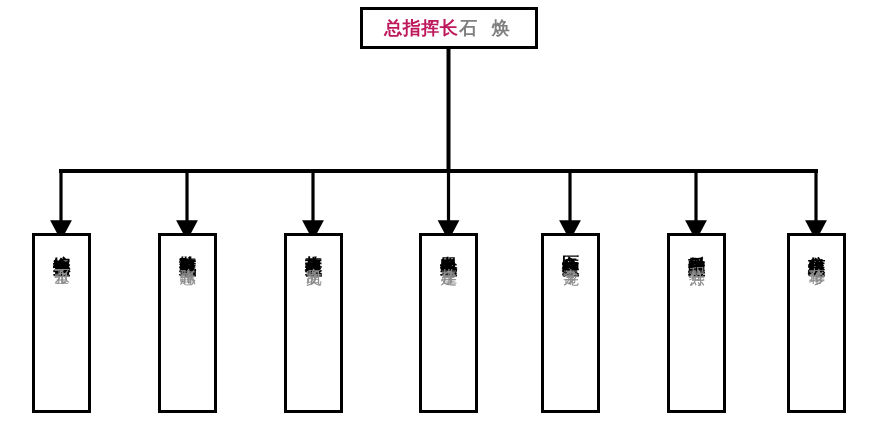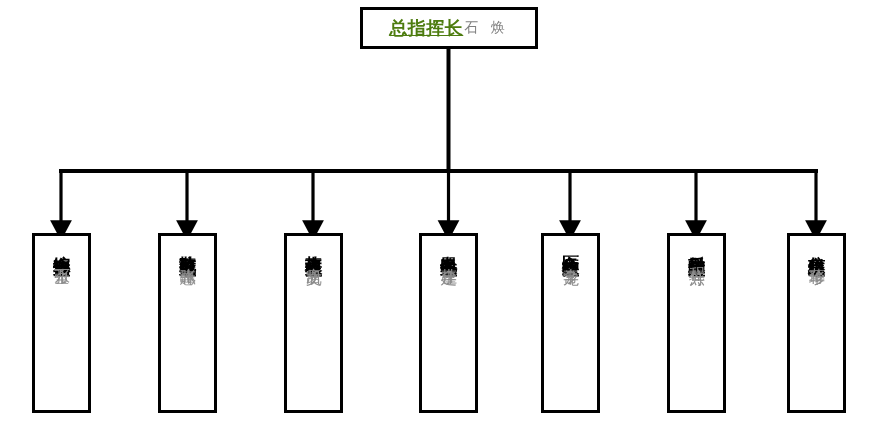--- a/index.html
+++ b/index.html
@@ -48,27 +48,26 @@
     width: 178px;
     height: 42px;
     display: flex;
     align-items: center;
     justify-content: center;
     white-space: nowrap;
   }
   .root-title {
     font-size: 18px;
     font-weight: bold;
-    color: #4d7c0f;
+    color: #be185d;
     letter-spacing: 0.5px;
-    text-decoration: underline;
   }
   .root-name {
-    font-size: 14px;
-    font-weight: normal;
+    font-size: 18px;
+    font-weight: bold;
     color: #808080;
     margin-left: 1px;
     letter-spacing: 4px;
   }
 
   
   .leaf-box {
     top: 233px;
     width: 59px;
     height: 180px;

